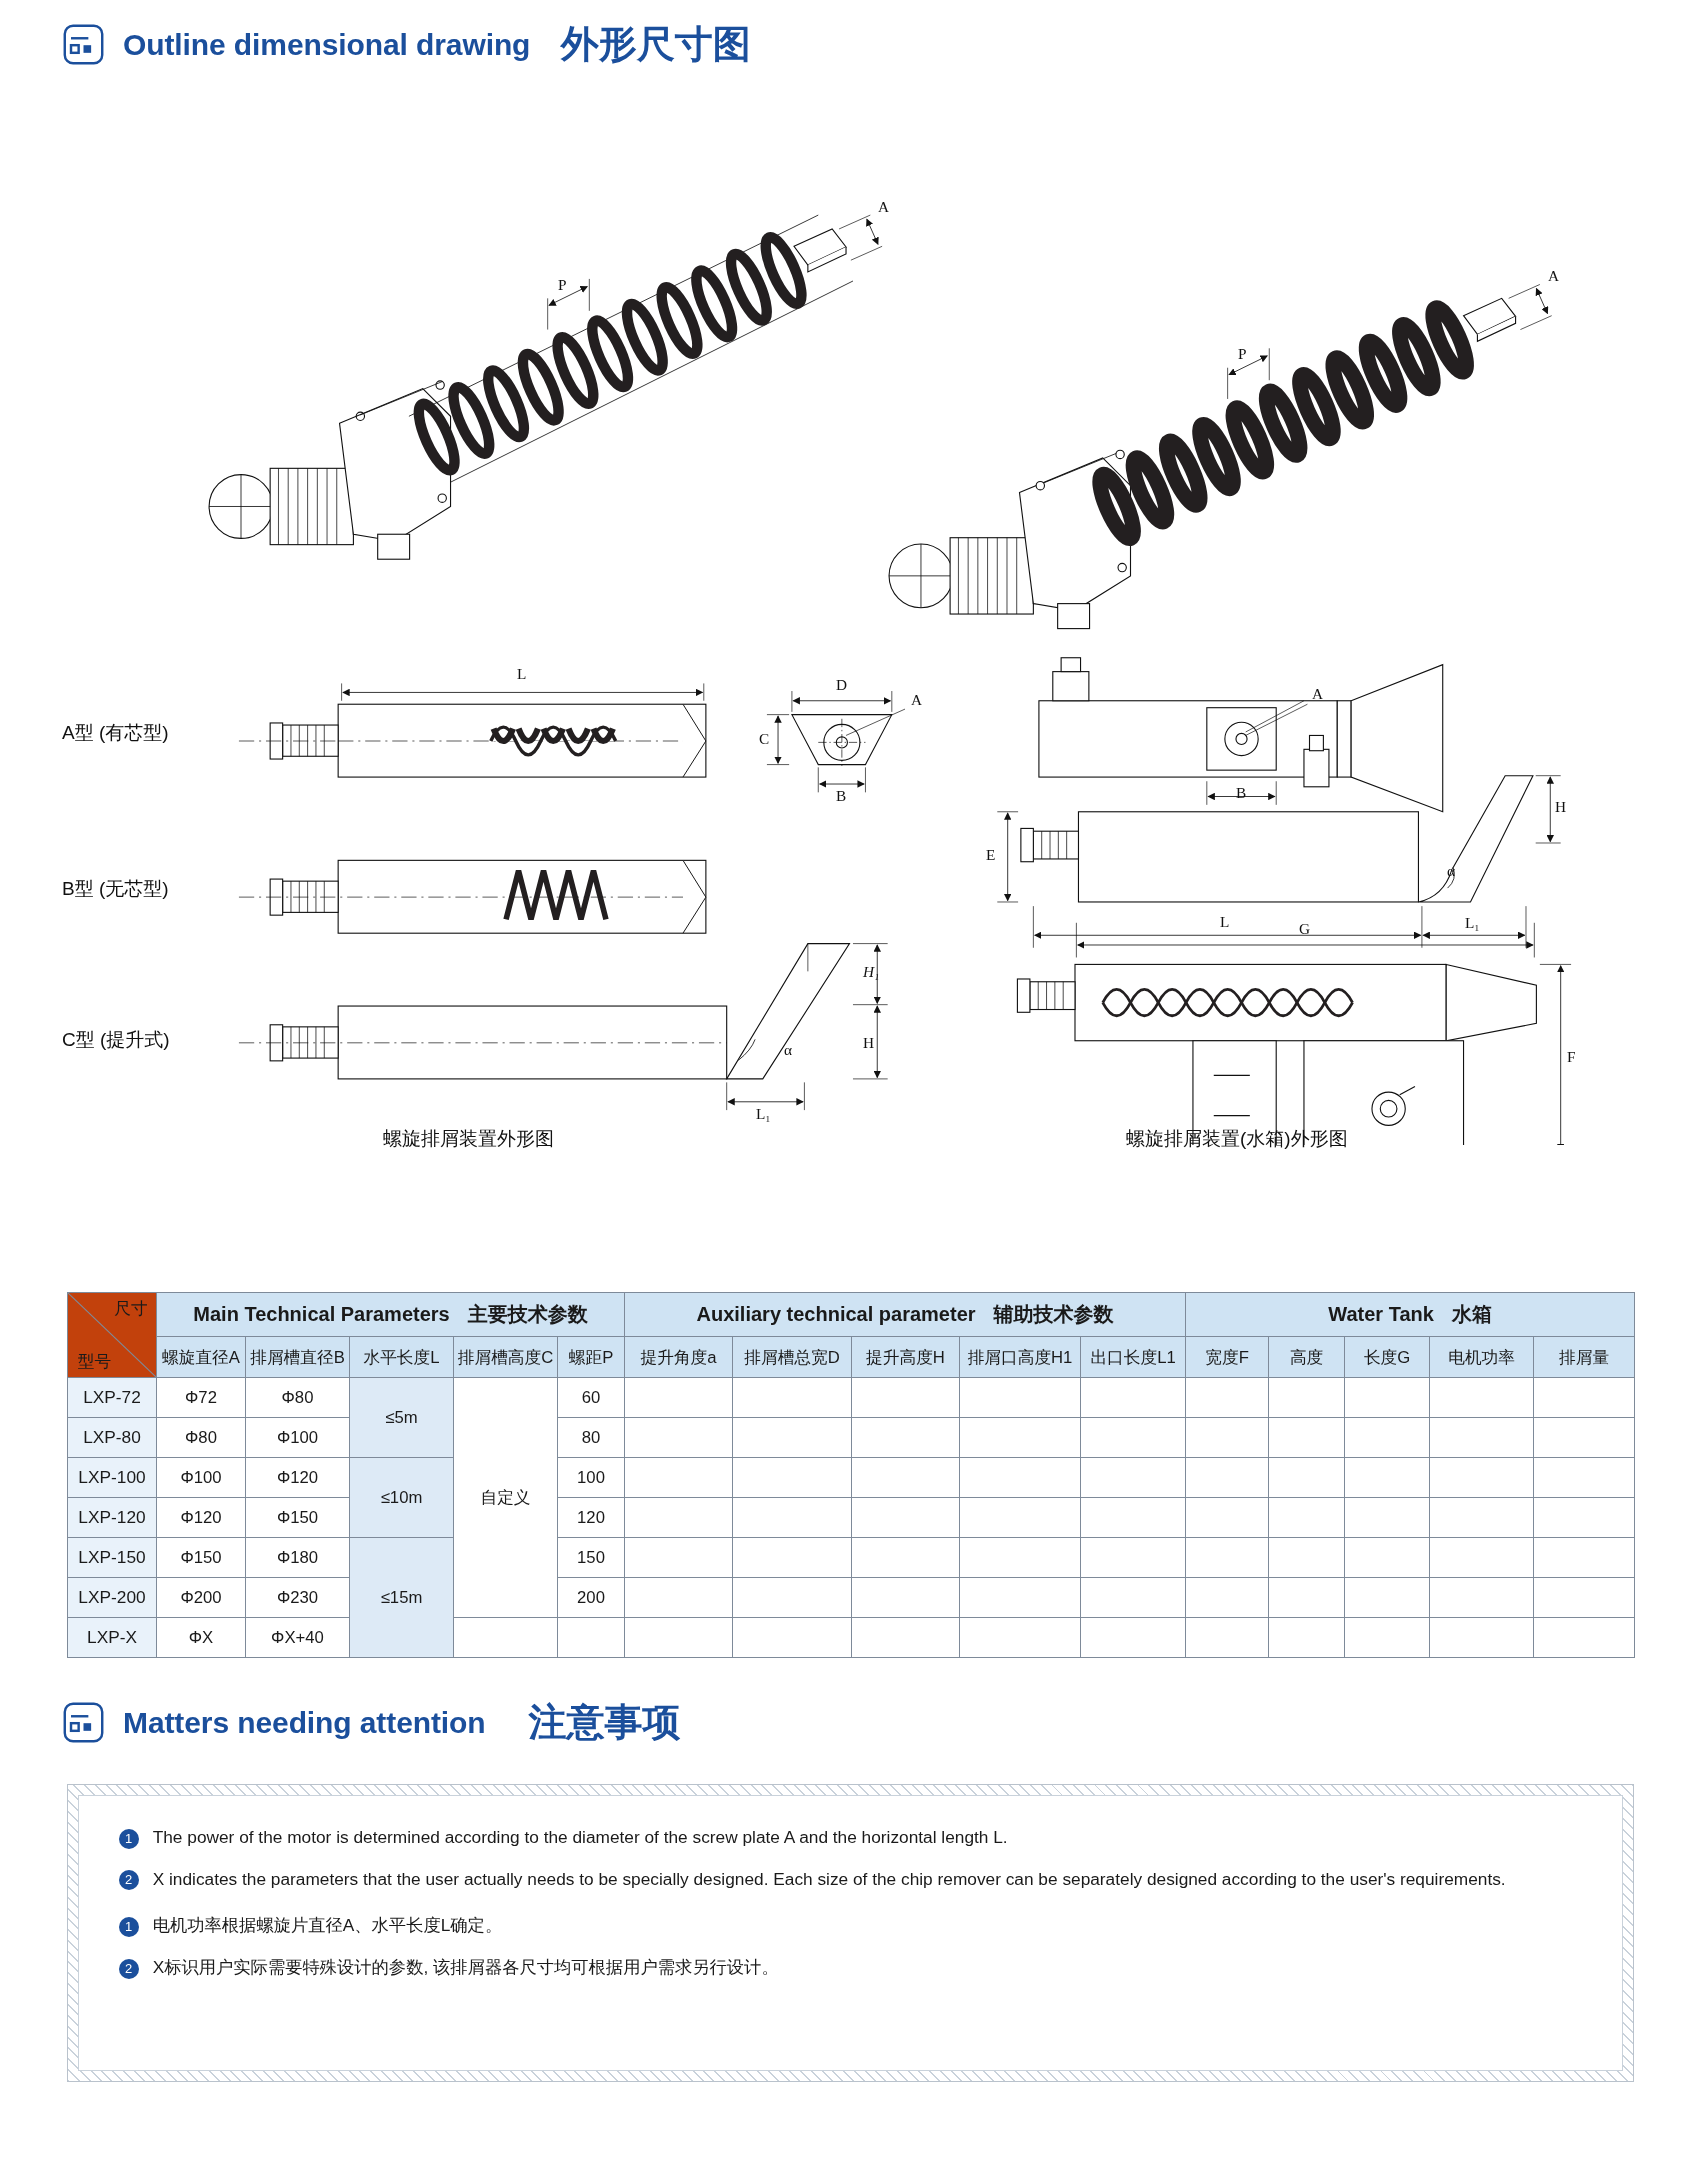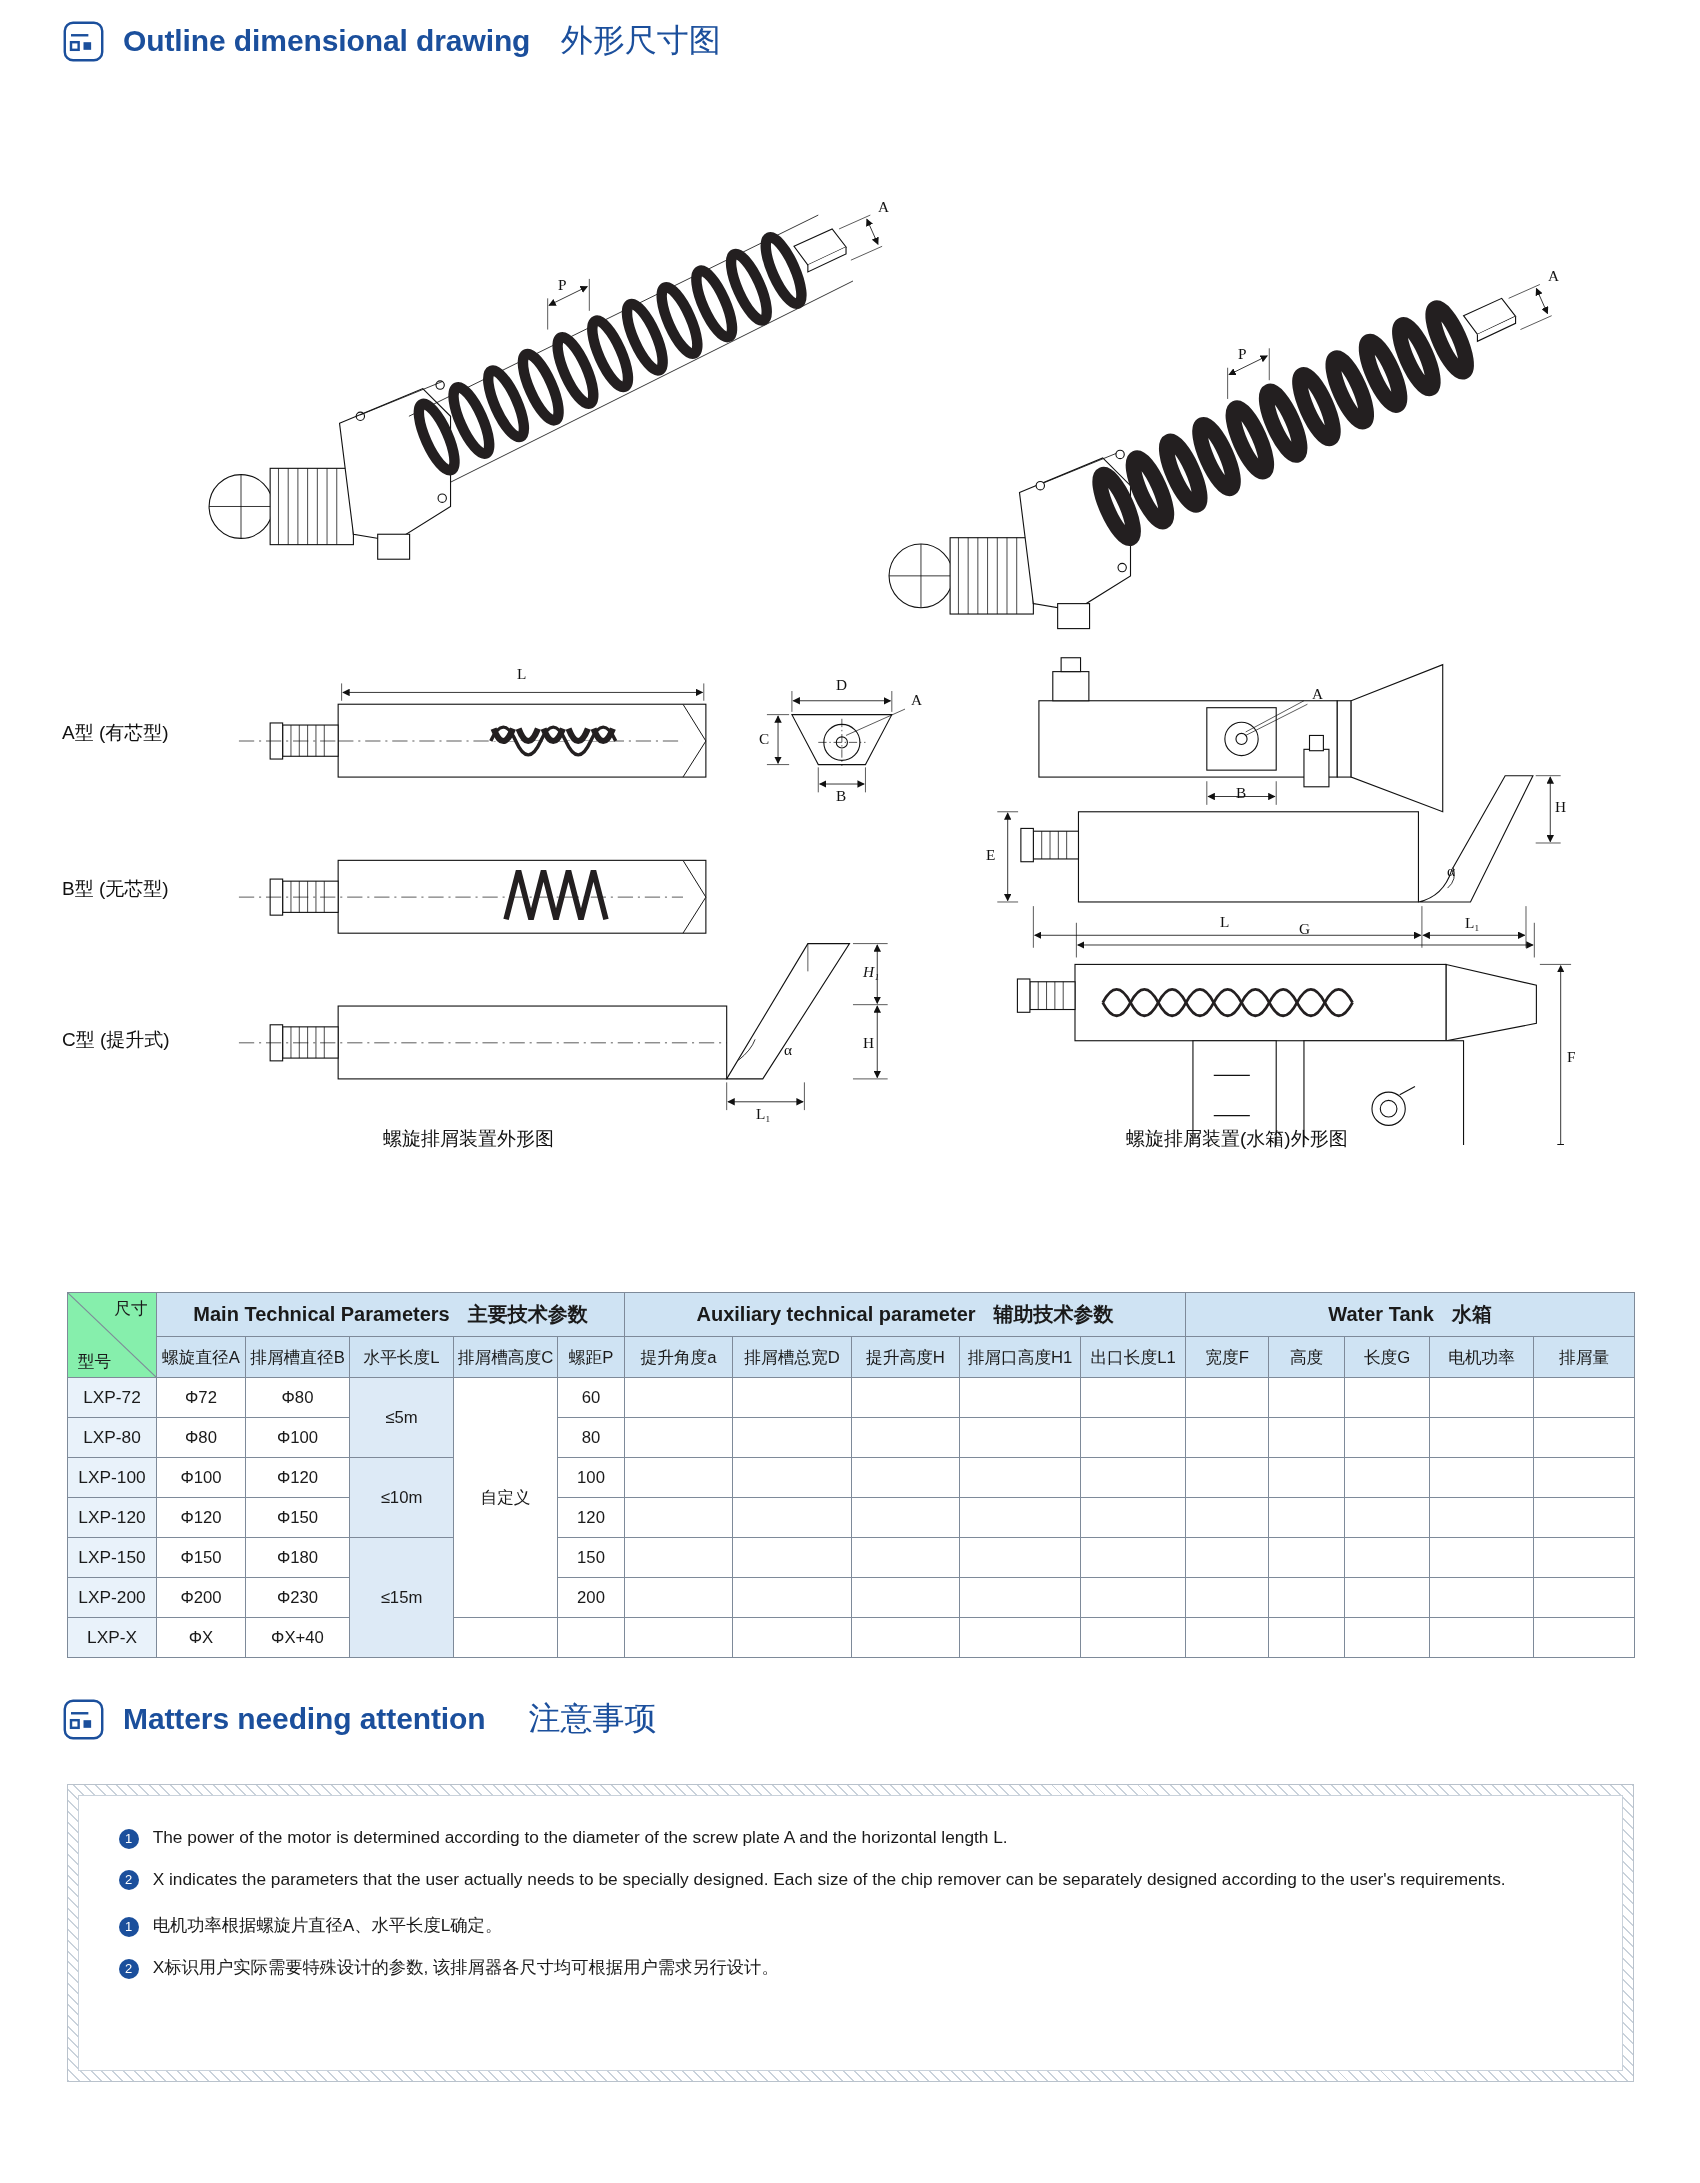--- a/index.html
+++ b/index.html
@@ -35,22 +35,22 @@
     flex: 0 0 auto;
   }
   .sec-title-en {
     font-size: 30px;
     font-weight: bold;
     color: #1b4f9c;
     letter-spacing: -0.1px;
     white-space: nowrap;
   }
   .sec-title-cn {
-    font-size: 32px;
-    font-weight: normal;
+    font-size: 38px;
+    font-weight: bold;
     color: #1b4f9c;
     white-space: nowrap;
     text-align: right;
   }
 
   #head-outline { position: absolute; left: 62px; top: 19.4px; }
   #head-outline .sec-title-cn { margin-left: 12.5px; }
 
   #head-tech { position: absolute; left: 62px; top: 1166px; }
   #head-tech .sec-title-cn { margin-left: 28px; }
@@ -123,21 +123,21 @@
   }
   table.param td.model {
     background: #e9f2fa;
     font-size: 17.3px;
   }
   table.param td.lightcell {
     background: #ddeaf6;
   }
   .corner {
     position: relative;
-    background: #86efac;
+    background: #c2410c;
     padding: 0;
     height: 83px;
     margin-top: 40px;
   }
   .corner .slash {
     position: absolute;
     left: 0; top: 0;
     width: 100%; height: 100%;
   }
   .corner .c-top {

